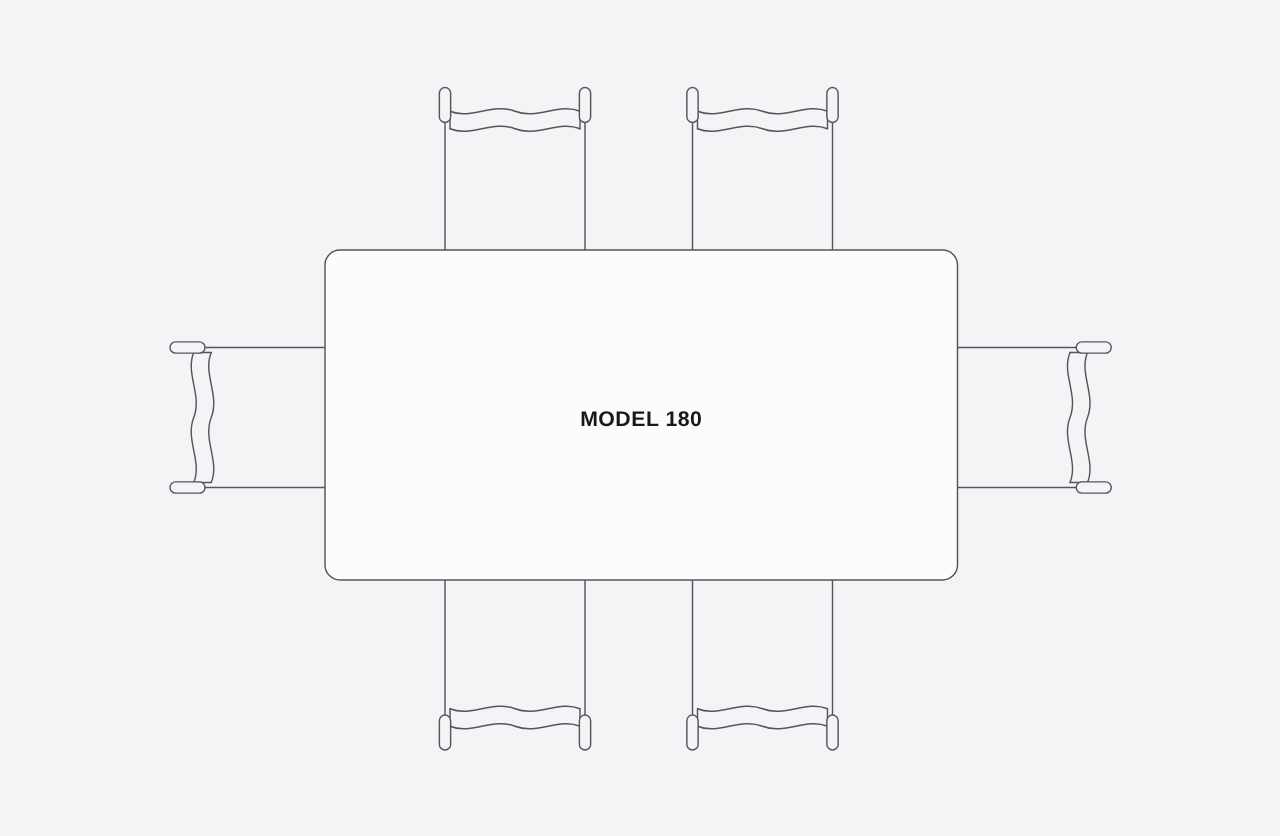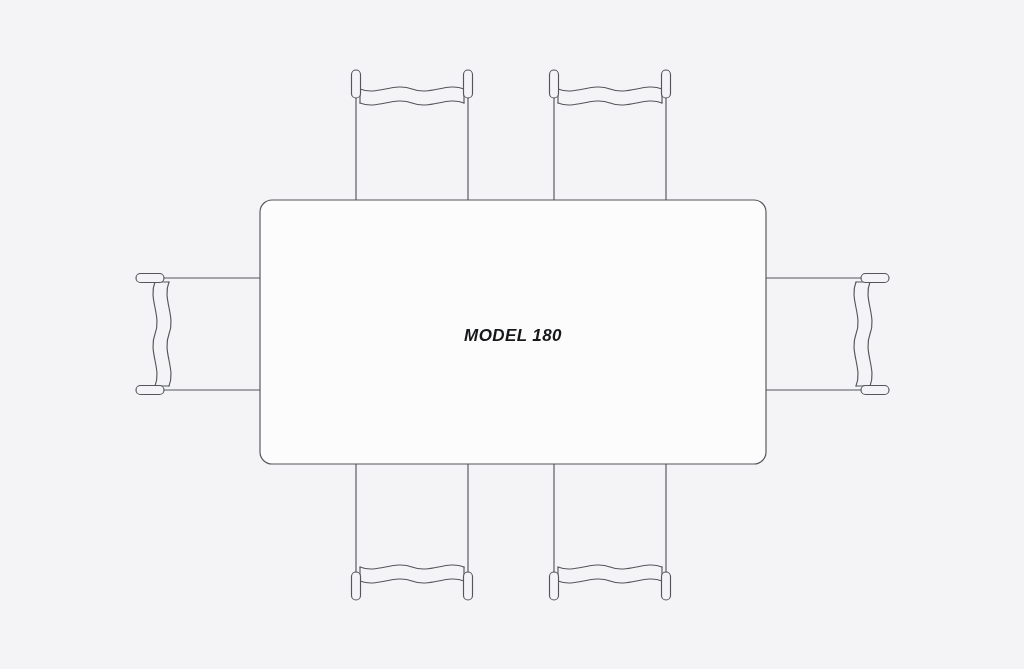--- a/index.html
+++ b/index.html
@@ -10,21 +10,20 @@
     background: var(--background, #f4f4f6);
     font-family: "Liberation Sans", sans-serif;
   }
   .stage {
     width: 1024px;
     height: 669px;
     margin: 0 auto;
     position: relative;
     overflow: hidden;
     background: var(--background, #f4f4f6);
-    font-style: italic;
   }
   svg { display: block; }
   .line {
     stroke: var(--line, #54565b);
     stroke-width: 1.15;
     fill: none;
     stroke-linecap: round;
     stroke-linejoin: round;
   }
   .post {

